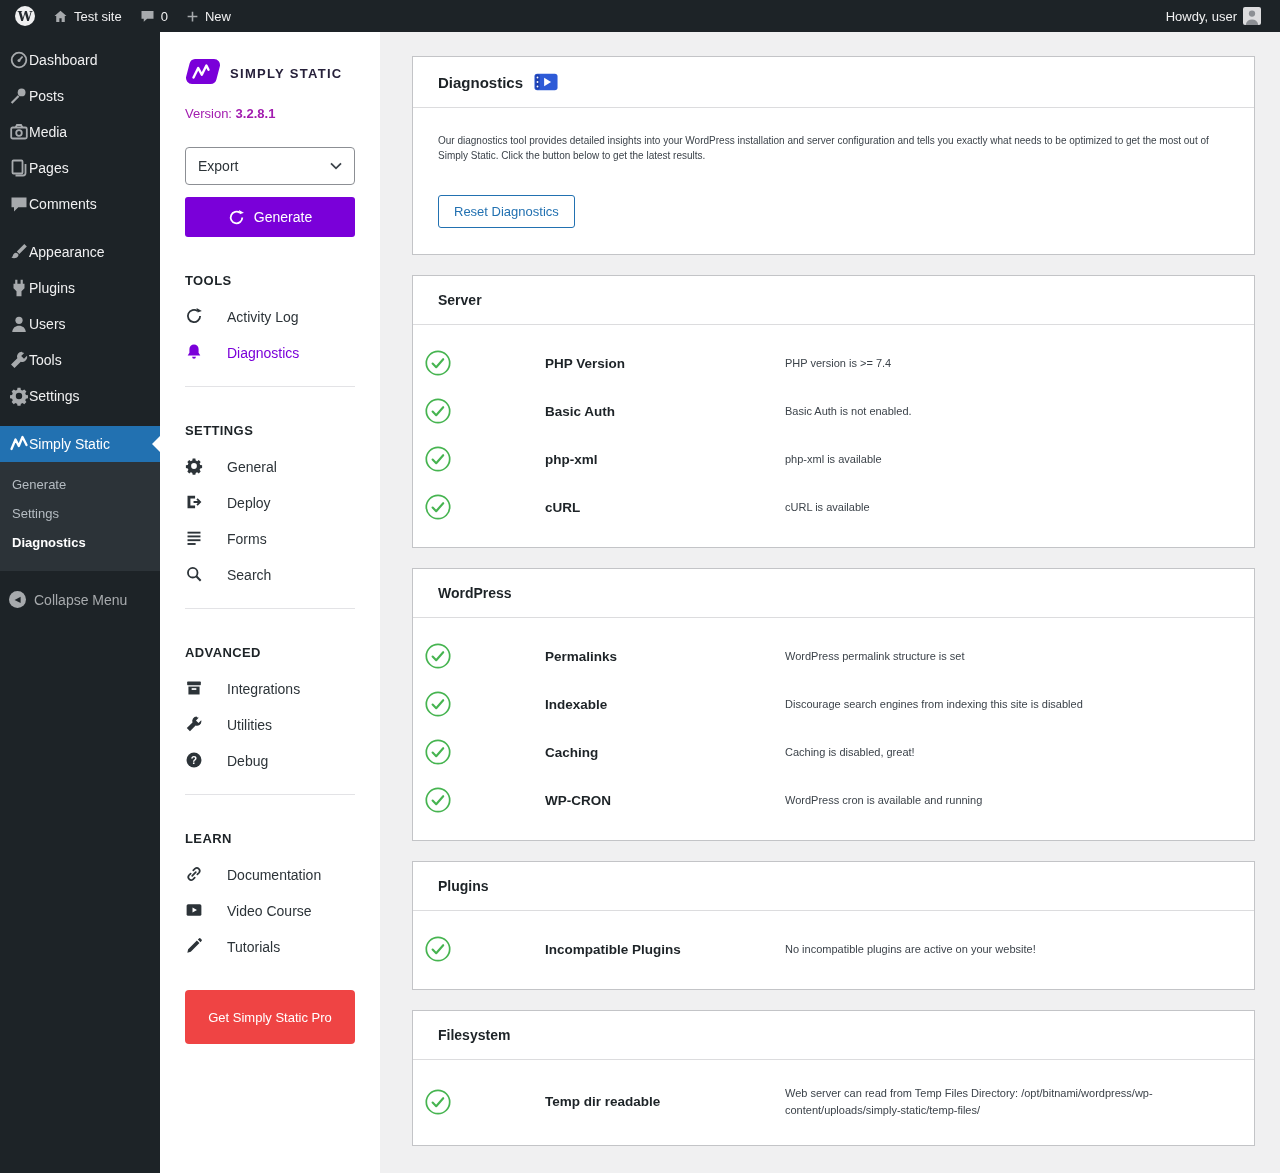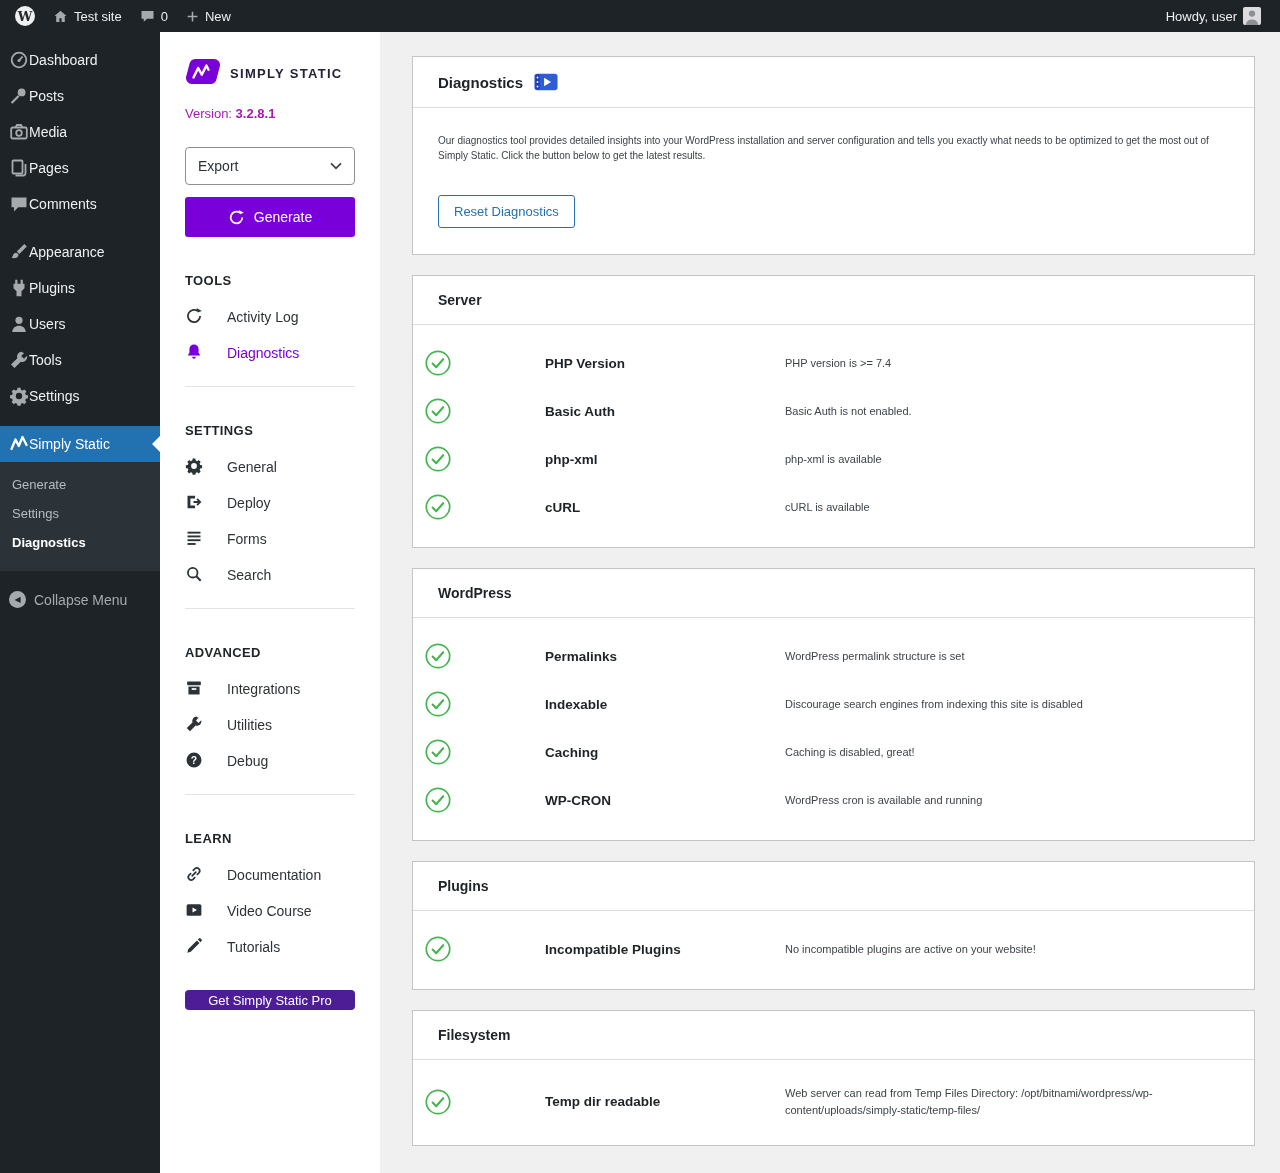--- a/index.html
+++ b/index.html
@@ -40,21 +40,21 @@
   .version{margin-top:18px;font-size:13px;color:#a21caf}
   .select{margin-top:26px;height:38px;border:1px solid #8c8f94;border-radius:4px;background:#fff;display:flex;align-items:center;justify-content:space-between;padding:0 12px;font-size:14px;cursor:pointer;color:#2c3338}
   .btn-generate{margin-top:12px;height:40px;width:100%;background:#7a00d9;border:none;border-radius:3px;color:#fff;font-size:14px;display:flex;align-items:center;justify-content:center;gap:9px;cursor:pointer}
   .btn-generate svg{width:17px;height:17px}
   .panel-heading{margin-top:36px;font-size:13px;font-weight:700;color:#1d2327;letter-spacing:.4px}
   .panel-nav{margin-top:10px}
   .nav-item{display:flex;align-items:flex-end;gap:24px;padding:9px 0;font-size:14px;color:#2c3338;cursor:pointer}
   .nav-item svg{width:18px;height:18px;flex:0 0 18px;color:#2c3338}
   .nav-item.active,.nav-item.active svg{color:#7a00d9}
   .divider{border:none;border-top:1px solid #e3e3e6;margin:16px 0 0}
-  .btn-pro{margin-top:26px;height:20px;width:100%;background:#4c1d95;border:none;border-radius:4px;color:#fff;font-size:13px;cursor:pointer}
+  .btn-pro{margin-top:26px;height:54px;width:100%;background:#ef4444;border:none;border-radius:4px;color:#fff;font-size:13px;cursor:pointer}
 
   
   .content{flex:1;padding:24px 25px 0 32px;overflow:hidden}
   .card{background:#fff;border:1px solid #c3c4c7;margin-bottom:20px}
   .card-header{display:flex;align-items:center;gap:11px;padding:16px 25px;border-bottom:1px solid #dcdcde;font-size:14px;font-weight:700;color:#1d2327}
   .card-title{font-size:15px;font-weight:700}
   .card-body{padding:26px 25px}
   .intro-desc{font-size:10px;line-height:1.45;color:#3c434a;max-width:790px}
   .btn-reset{margin-top:32px;display:inline-block;padding:8px 15px;font-size:13px;color:#2271b1;background:#fff;border:1px solid #2271b1;border-radius:3px;cursor:pointer}
   .rows{padding:14px 0 16px}

